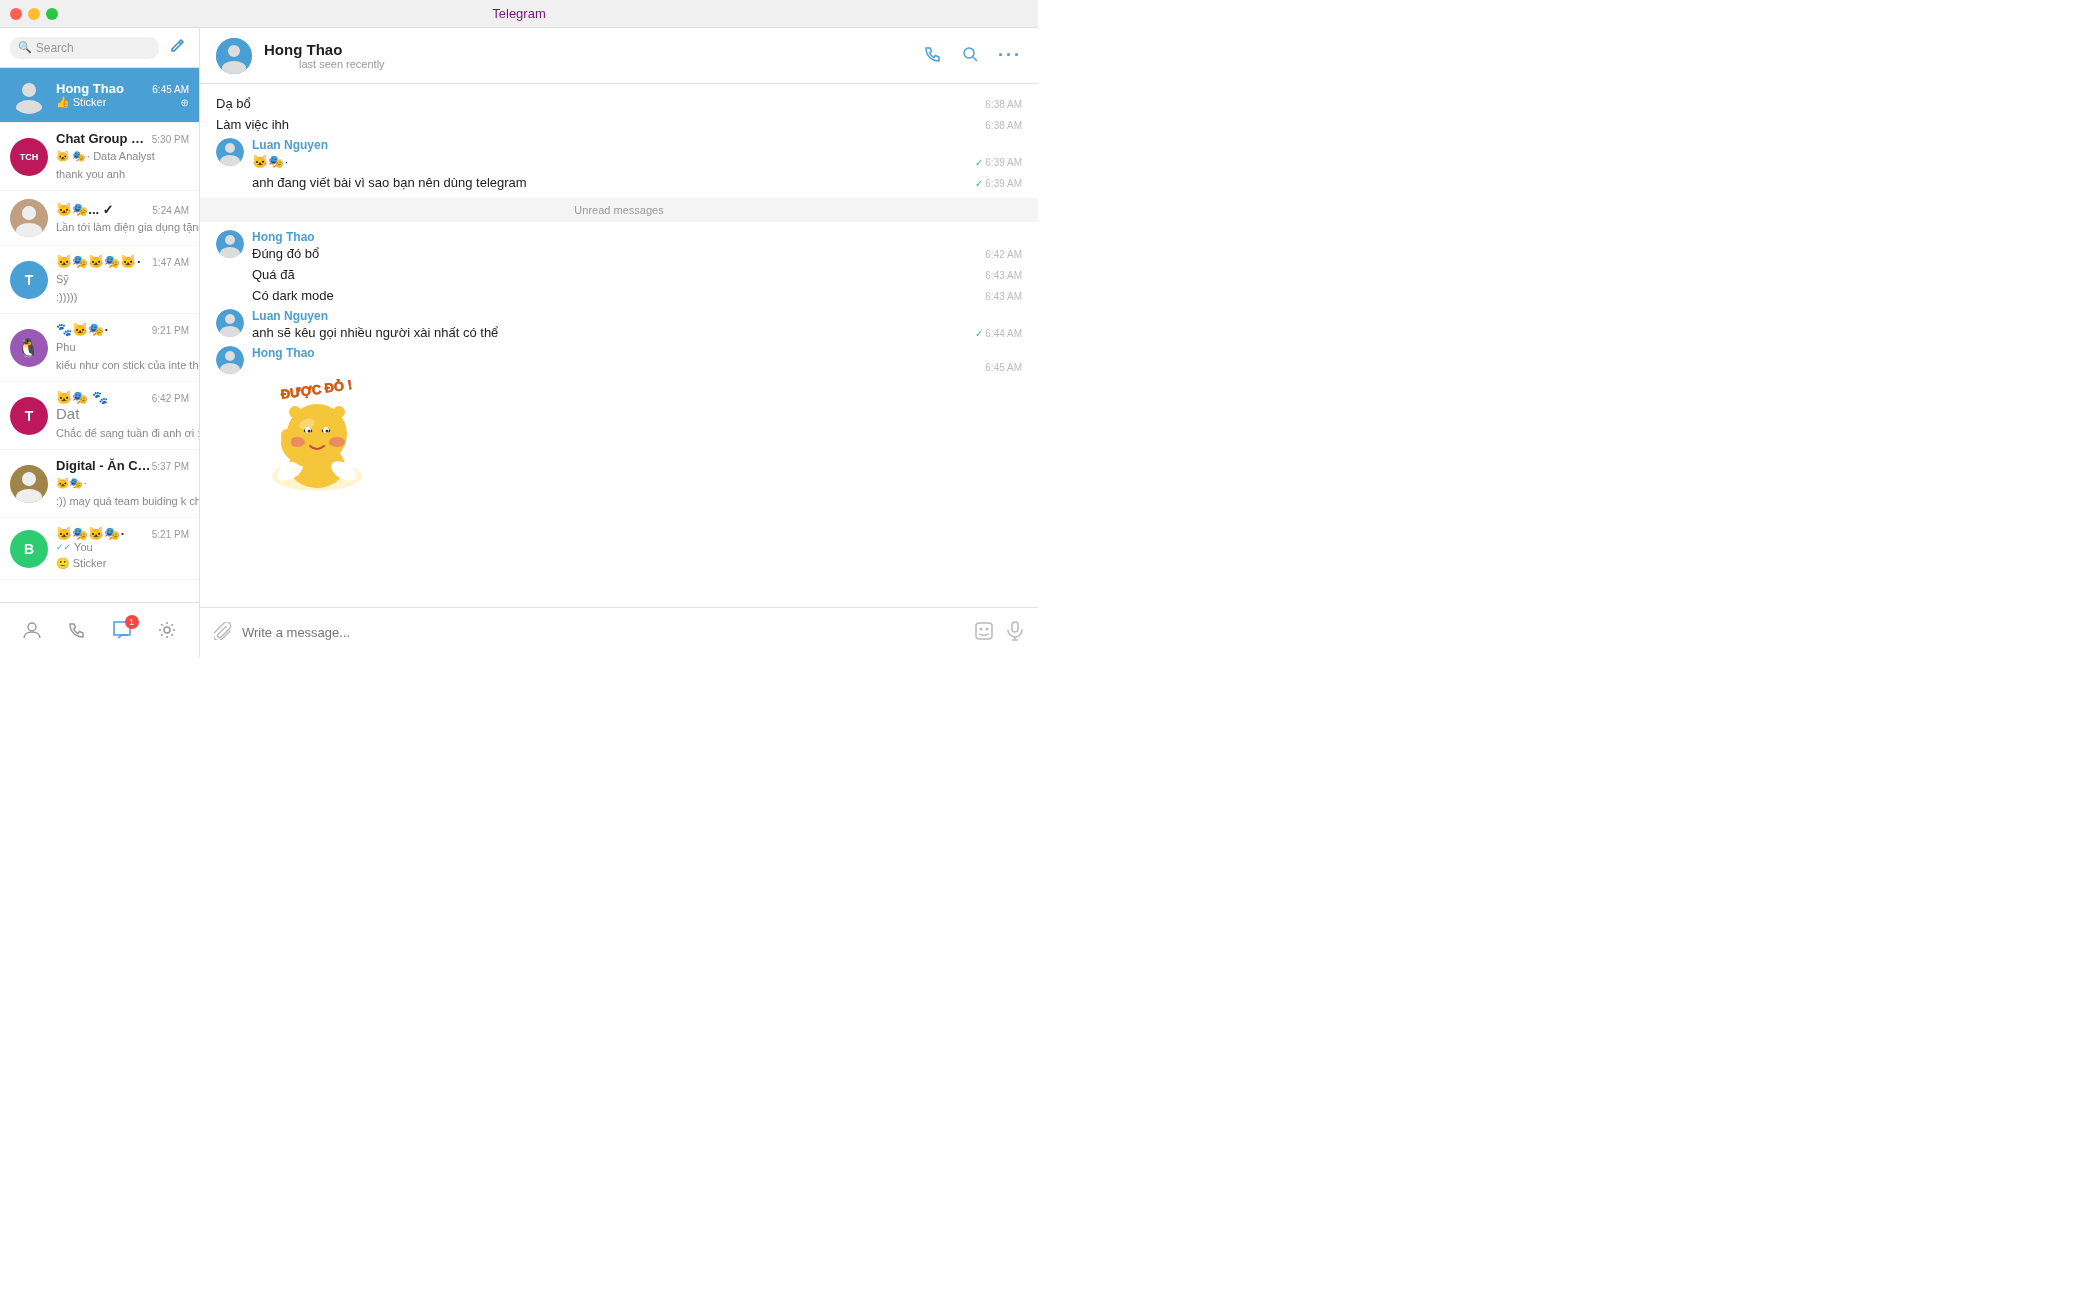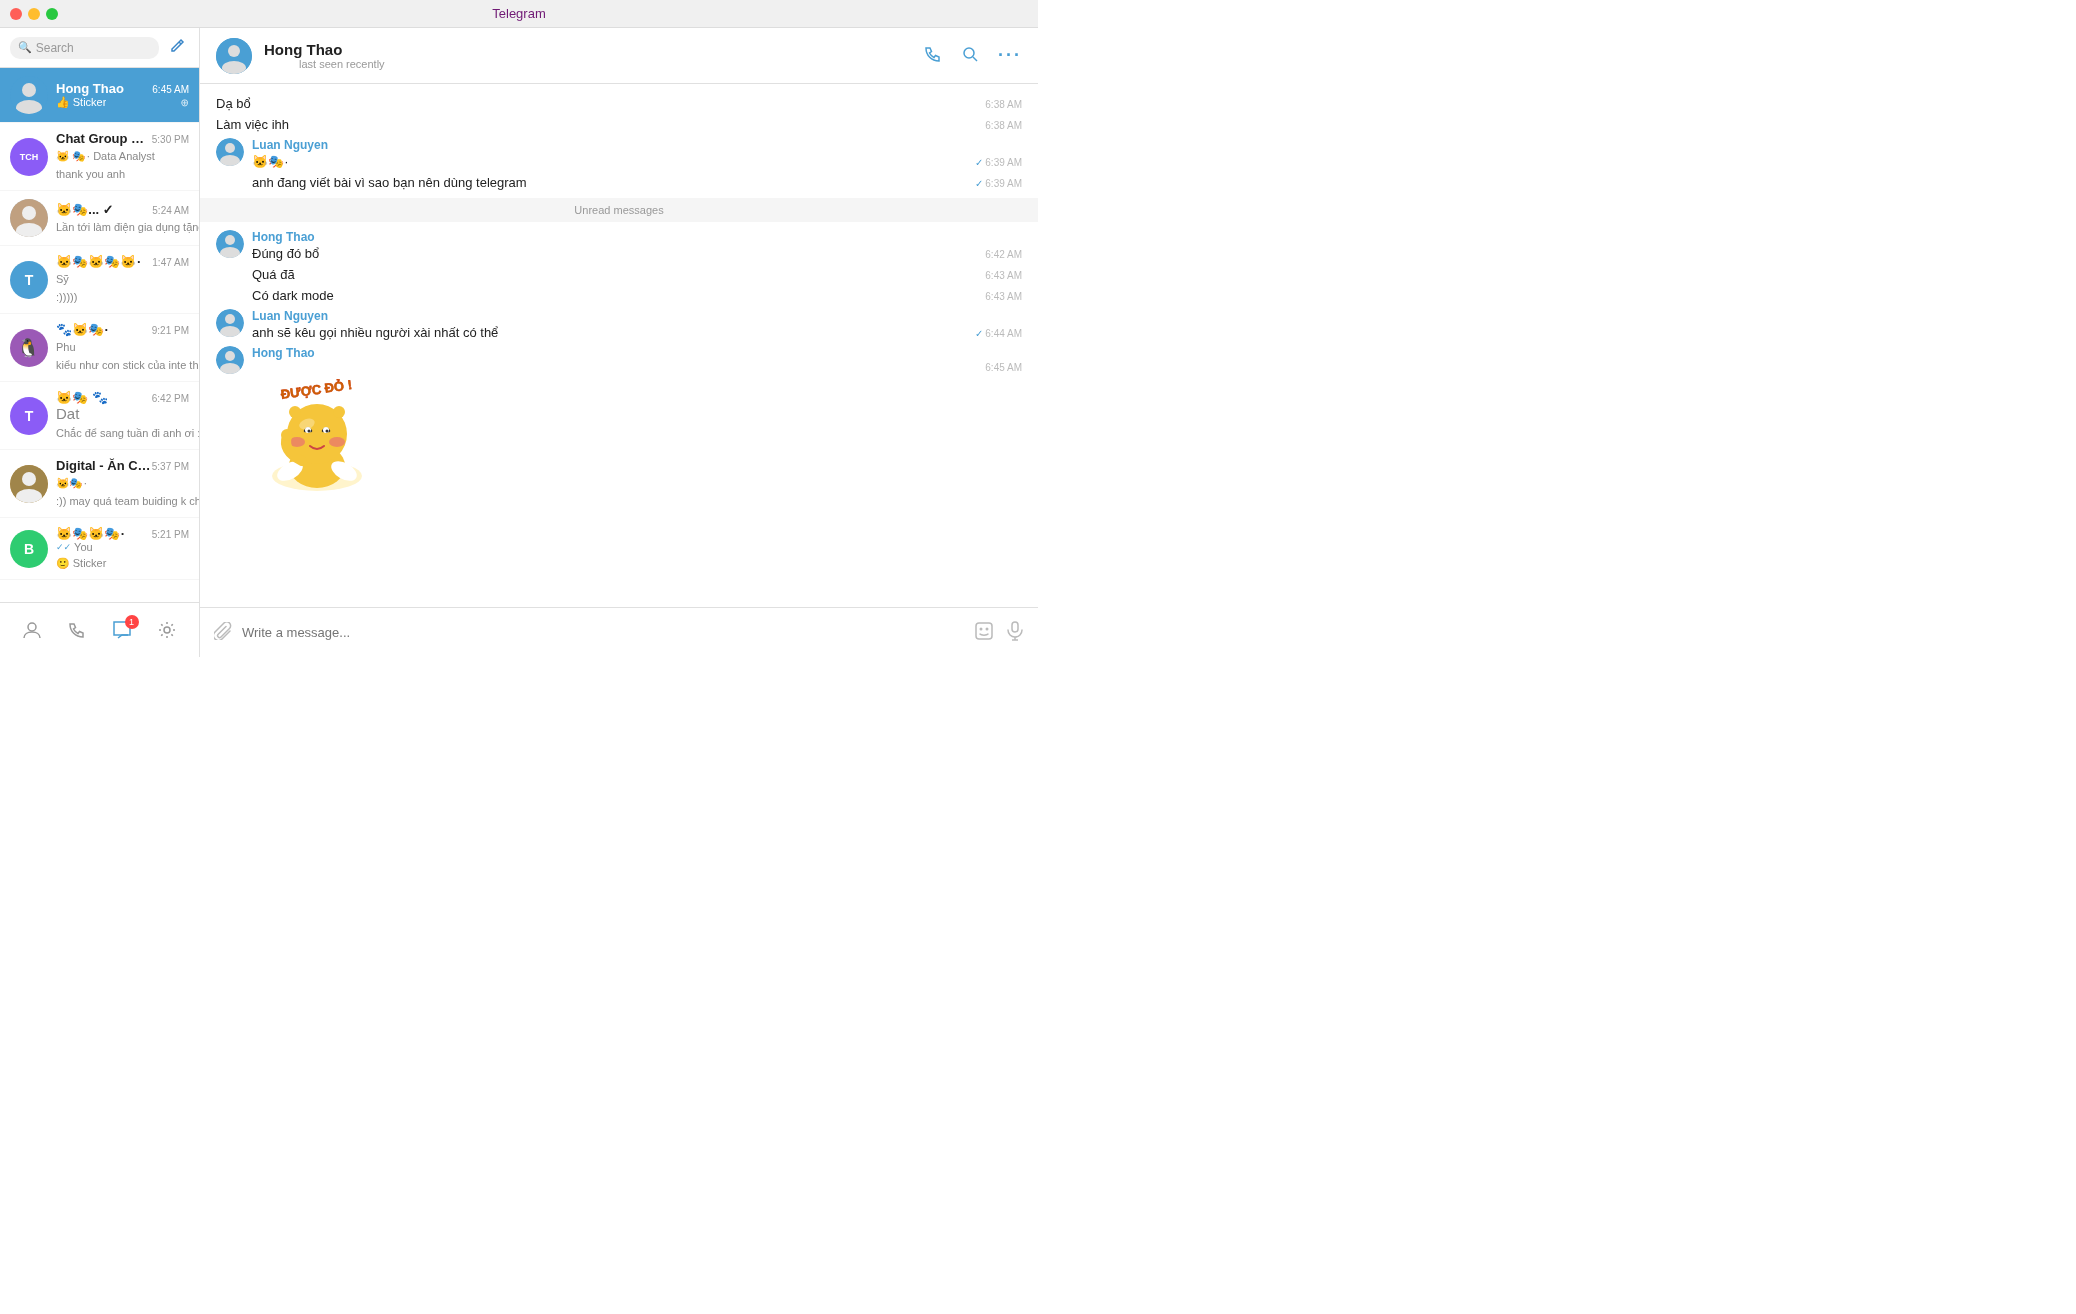--- a/index.html
+++ b/index.html
@@ -331,21 +331,21 @@
       cursor: pointer;
     }
     .mic-icon {
       color: #bbb;
       font-size: 16px;
       cursor: pointer;
     }
 
     
     .av-blue { background: #4a9fd4; }
-    .av-orange { background: #8b5cf6; }
+    .av-orange { background: #be185d; }
     .av-purple { background: #9b59b6; }
     .av-green { background: #2ecc71; }
   </style>
 </head>
 <body>
 
 <div class="titlebar">
   <div class="window-controls">
     <div class="control-btn btn-close"></div>
     <div class="control-btn btn-min"></div>

